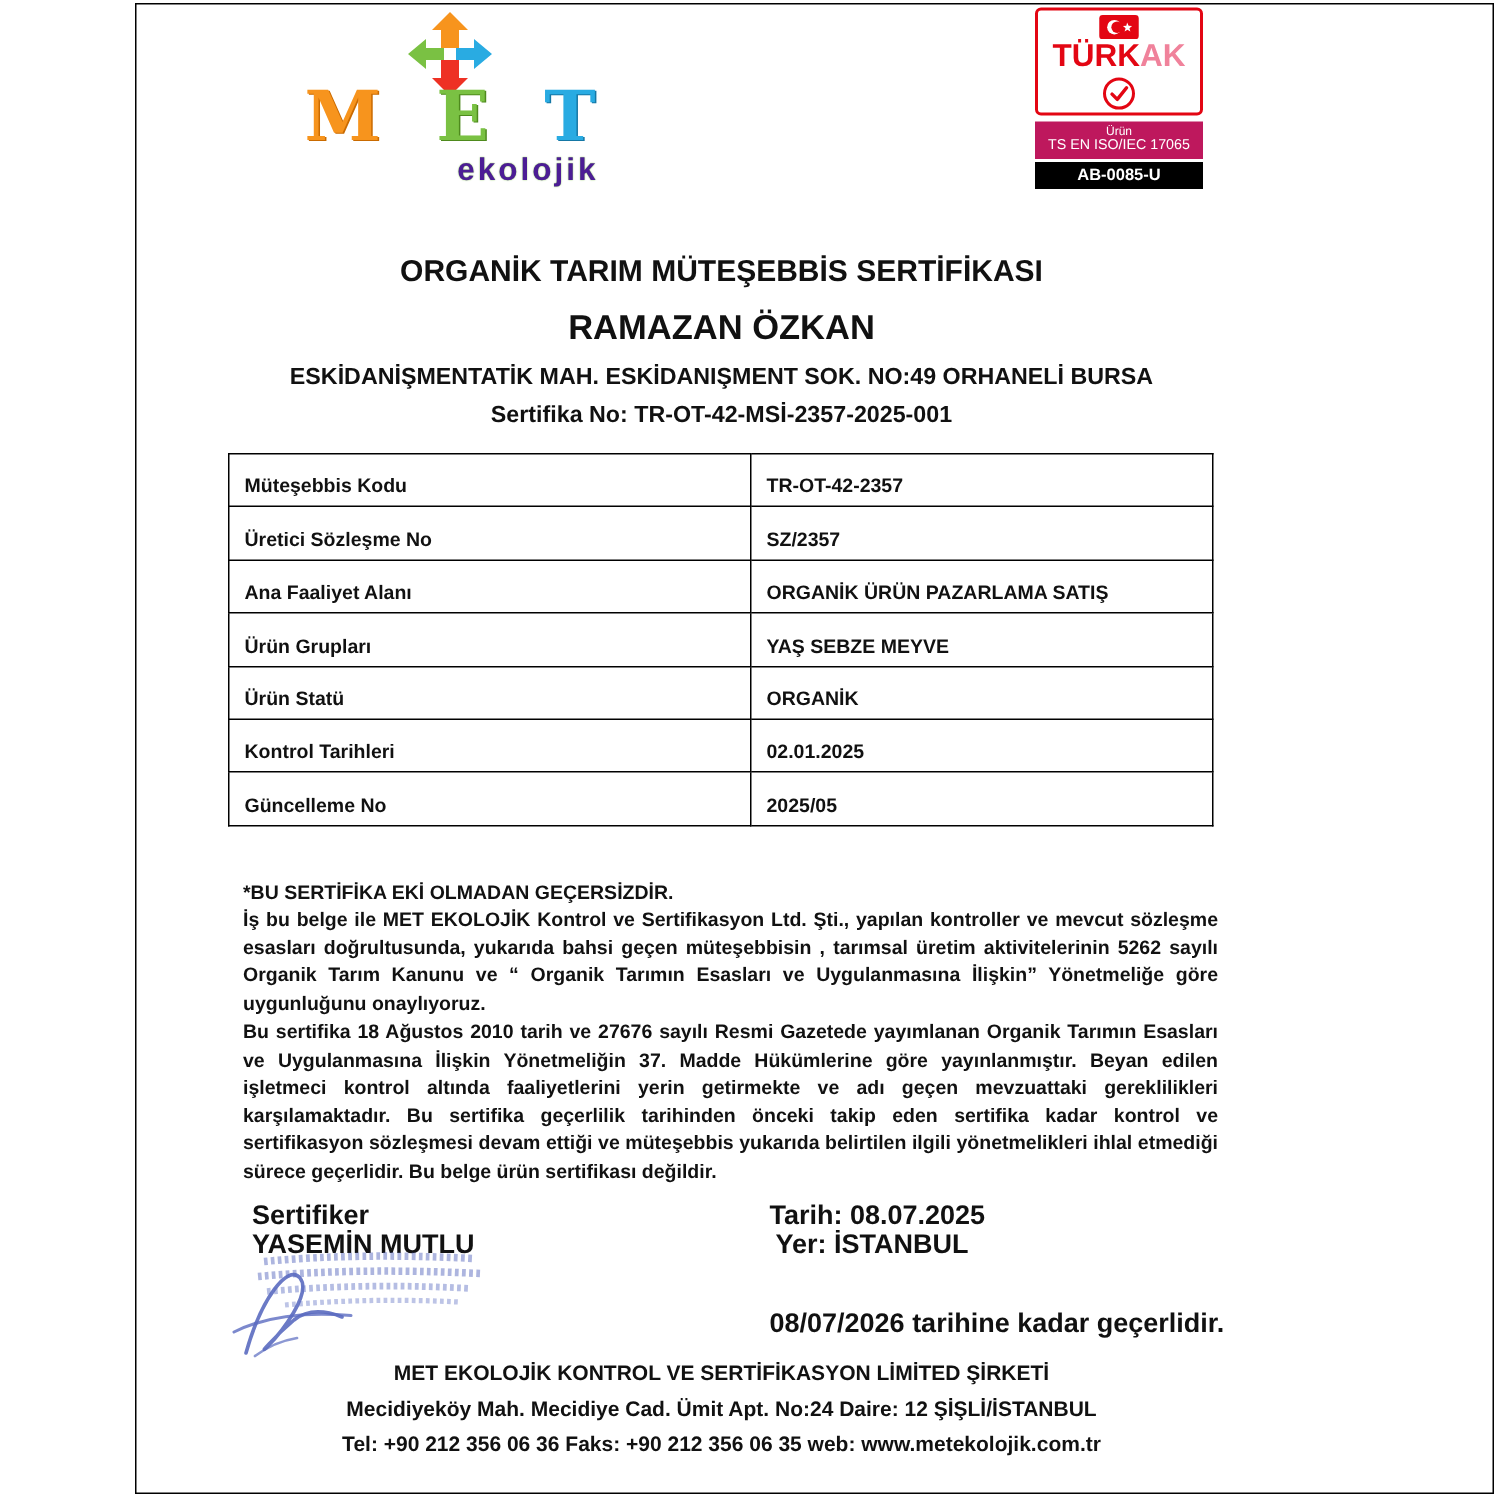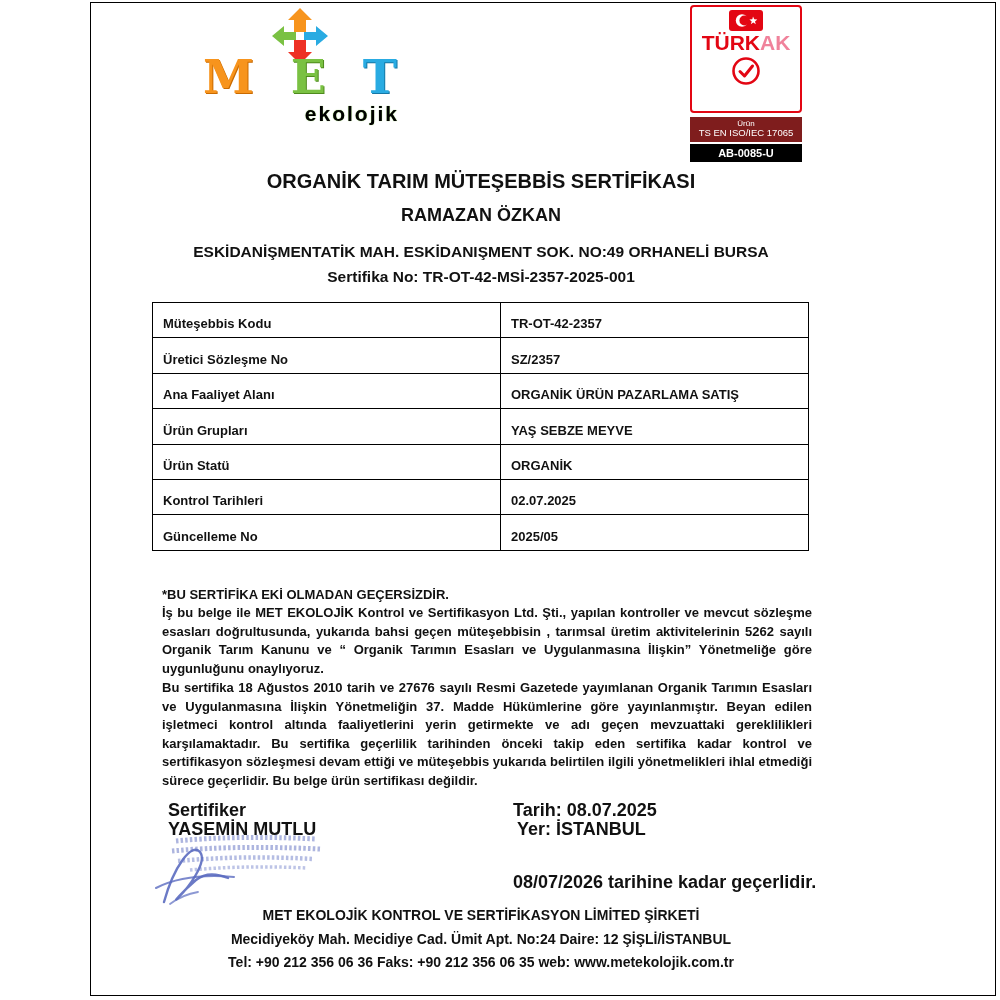--- a/index.html
+++ b/index.html
@@ -20,50 +20,50 @@
   .met-arrows { position:absolute; left:45px; top:0; }
   .met-letters {
     position:absolute; left:8px; top:48px; width:194px;
     display:flex; justify-content:space-between;
     font-family:"DejaVu Serif", serif; font-weight:bold; font-size:46px; line-height:1;
   }
   .met-m { color:#F7941D; text-shadow:1px 1px 0 #c96a00; }
   .met-e { color:#7AC143; text-shadow:1px 1px 0 #4e8a1d; }
   .met-t { color:#29ABE2; text-shadow:1px 1px 0 #1577a5; }
   .met-sub {
-    position:absolute; right:6px; top:96px; color:#000000;
+    position:absolute; right:6px; top:96px; color:#4c1d95;
     font-weight:bold; font-size:21px; letter-spacing:2px;
     text-shadow:0 0 1px #7AC143;
   }
 
   
   .turkak { left:690px; top:5px; width:112px; }
   .turkak-box {
-    width:112px; height:108px; background:#fff;
+    width:112px; height:72px; background:#fff;
     border:2px solid #E30613; border-radius:4px;
     display:flex; flex-direction:column; align-items:center; padding-top:3px;
   }
   .turkak-brand { font-size:21px; font-weight:bold; line-height:1; margin-top:1px; }
   .turkak-turk { color:#E30613; }
   .turkak-ak { color:#F0829B; }
   .turkak-strip-red {
-    margin-top:4px; width:112px; background:#7f1d1d; color:#fff; text-align:center;
+    margin-top:4px; width:112px; background:#be185d; color:#fff; text-align:center;
     padding:2px 0 3px 0; line-height:1.15;
   }
   .turkak-urun { font-size:8px; }
   .turkak-std { font-size:9.5px; }
   .turkak-strip-black {
     margin-top:2px; width:112px; background:#000000; color:#fff; text-align:center;
     font-size:11px; font-weight:bold; padding:3px 0;
   }
 
   
   .center-col { left:152px; width:658px; text-align:center; font-weight:bold; }
   .doc-title   { top:170px; font-size:20px; }
-  .holder-name { top:205px; font-size:18px; }
+  .holder-name { top:205px; font-size:23px; }
   .holder-addr { top:243px; font-size:15.5px; }
   .cert-no     { top:268px; font-size:15.5px; }
 
   
   .cert-table {
     left:152px; top:302px; width:657px; border-collapse:collapse;
   }
   .cert-table td {
     border:1px solid #000; height:35.4px; vertical-align:bottom;
     padding:0 6px 6px 10px; font-weight:bold; font-size:13px;
@@ -159,21 +159,21 @@
     <tr>
       <td class="tlabel">Ürün Grupları</td>
       <td class="tvalue">YAŞ SEBZE MEYVE</td>
     </tr>
     <tr>
       <td class="tlabel">Ürün Statü</td>
       <td class="tvalue">ORGANİK</td>
     </tr>
     <tr>
       <td class="tlabel">Kontrol Tarihleri</td>
-      <td class="tvalue">02.07.2025</td>
+      <td class="tvalue">02.01.2025</td>
     </tr>
     <tr>
       <td class="tlabel">Güncelleme No</td>
       <td class="tvalue">2025/05</td>
     </tr>
   </tbody>
 </table>
 
 <div class="abs note">*BU SERTİFİKA EKİ OLMADAN GEÇERSİZDİR.</div>
 <div class="abs para para1">İş bu belge ile MET EKOLOJİK  Kontrol ve Sertifikasyon Ltd. Şti., yapılan kontroller ve mevcut sözleşme esasları doğrultusunda, yukarıda bahsi geçen müteşebbisin , tarımsal üretim aktivitelerinin 5262 sayılı Organik Tarım Kanunu ve “ Organik Tarımın Esasları ve Uygulanmasına İlişkin” Yönetmeliğe göre uygunluğunu onaylıyoruz.</div>

